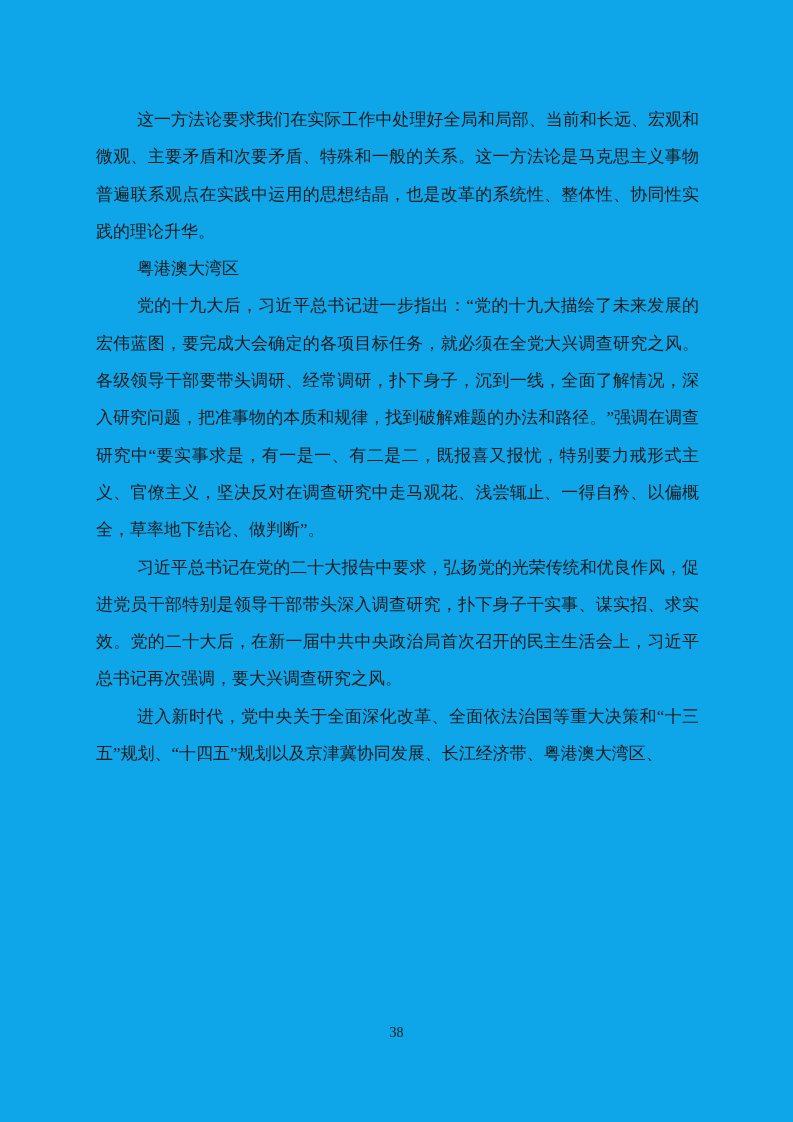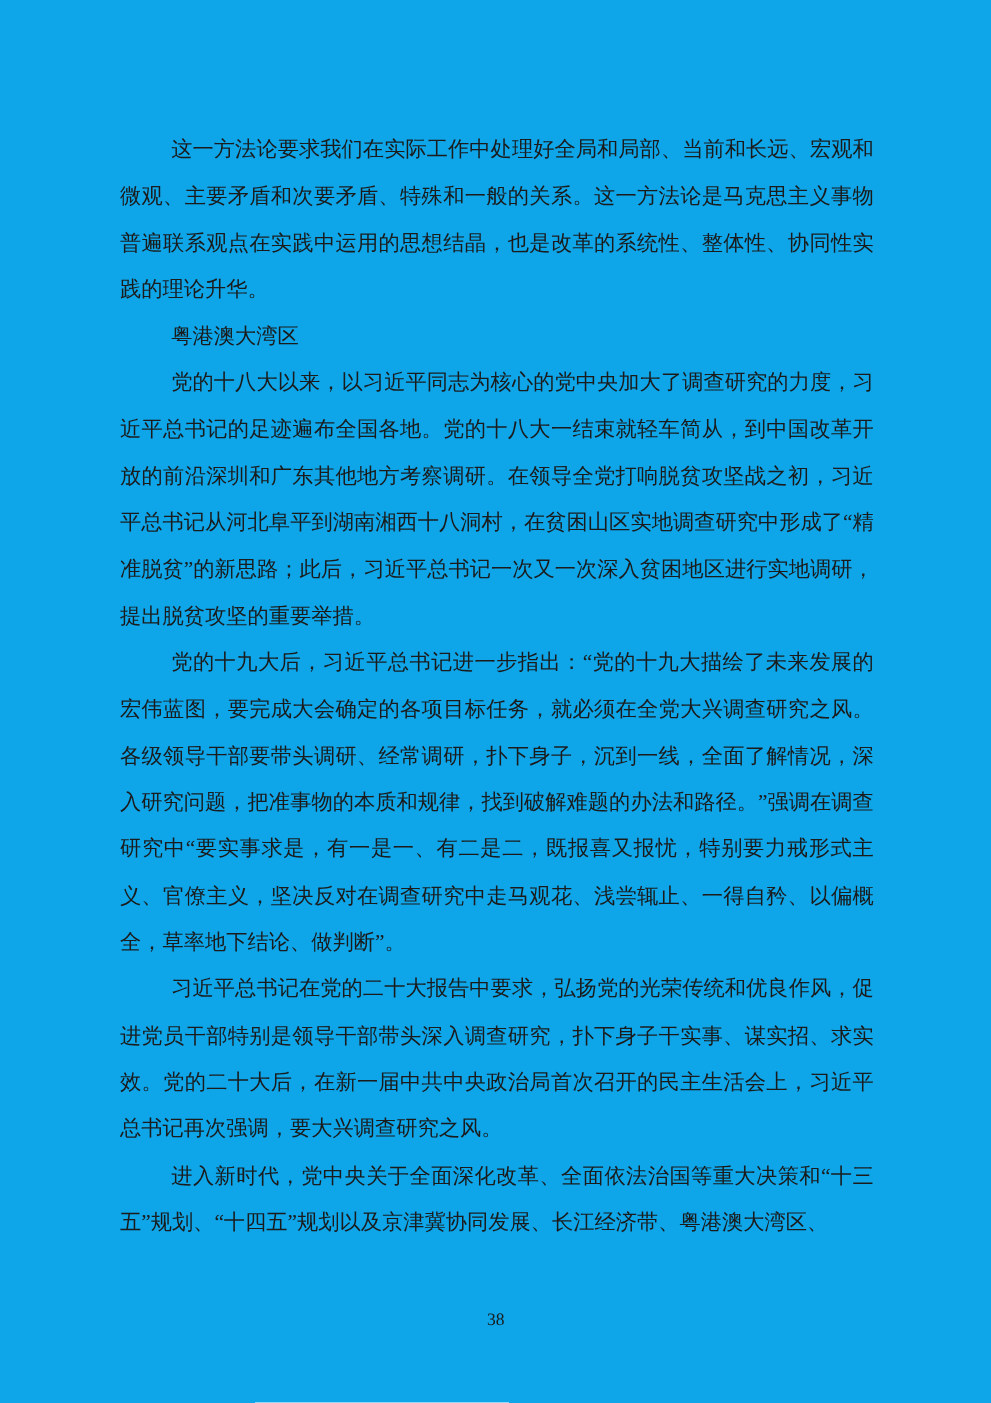--- a/index.html
+++ b/index.html
@@ -35,29 +35,27 @@
   }
   .page-number {
     position: absolute;
     left: 0;
     top: 1023px;
     width: 100%;
     text-align: center;
     font-size: 14px;
     line-height: 20px;
     color: #1b1b1b;
-    margin-top: 24px;
   }
 </style>
 </head>
 <body>
 
 <div class="page">
   <div class="doc-body">
     <p class="para">这一方法论要求我们在实际工作中处理好全局和局部、当前和长远、宏观和微观、主要矛盾和次要矛盾、特殊和一般的关系。这一方法论是马克思主义事物普遍联系观点在实践中运用的思想结晶，也是改革的系统性、整体性、协同性实践的理论升华。</p>
     <p class="para">粤港澳大湾区</p>
-    <p class="para">党的十八大以来，以习近平同志为核心的党中央加大了调查研究的力度，习近平总书记的足迹遍布全国各地。党的十八大一结束就轻车简从，到中国改革开放的前沿深圳和广东其他地方考察调研。在领导全党打响脱贫攻坚战之初，习近平总书记从河北阜平到湖南湘西十八洞村，在贫困山区实地调查研究中形成了“精准脱贫”的新思路；此后，习近平总书记一次又一次深入贫困地区进行实地调研，提出脱贫攻坚的重要举措。</p>
     <p class="para">党的十九大后，习近平总书记进一步指出：“党的十九大描绘了未来发展的宏伟蓝图，要完成大会确定的各项目标任务，就必须在全党大兴调查研究之风。各级领导干部要带头调研、经常调研，扑下身子，沉到一线，全面了解情况，深入研究问题，把准事物的本质和规律，找到破解难题的办法和路径。”强调在调查研究中“要实事求是，有一是一、有二是二，既报喜又报忧，特别要力戒形式主义、官僚主义，坚决反对在调查研究中走马观花、浅尝辄止、一得自矜、以偏概全，草率地下结论、做判断”。</p>
     <p class="para">习近平总书记在党的二十大报告中要求，弘扬党的光荣传统和优良作风，促进党员干部特别是领导干部带头深入调查研究，扑下身子干实事、谋实招、求实效。党的二十大后，在新一届中共中央政治局首次召开的民主生活会上，习近平总书记再次强调，要大兴调查研究之风。</p>
     <p class="para">进入新时代，党中央关于全面深化改革、全面依法治国等重大决策和“十三五”规划、“十四五”规划以及京津冀协同发展、长江经济带、粤港澳大湾区、</p>
   </div>
   <div class="page-number">38</div>
 </div>
 
 </body></html>

